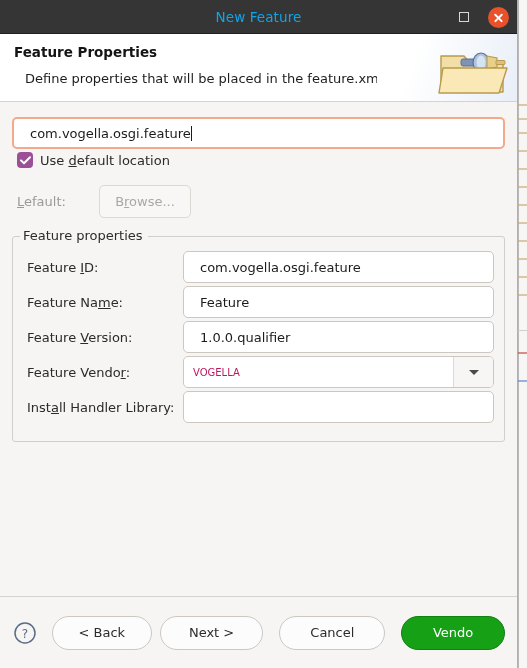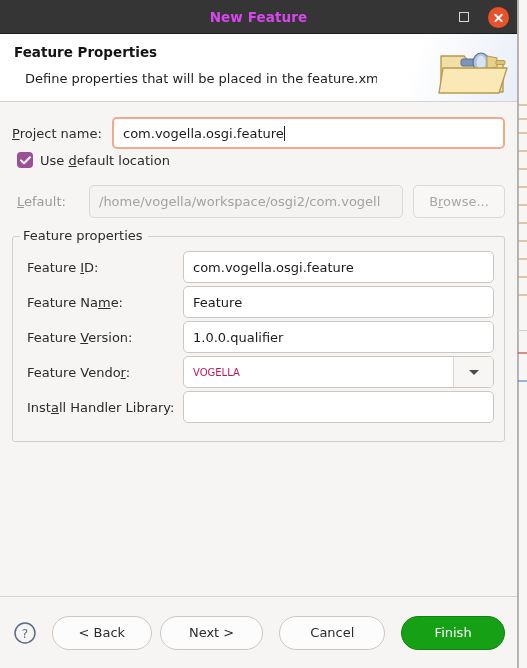--- a/index.html
+++ b/index.html
@@ -53,23 +53,23 @@
     position: relative;
     height: 34px;
     background: #353535;
     flex: 0 0 34px;
     display: flex;
     align-items: center;
     justify-content: center;
     border-bottom: 1px solid #1f1f1f;
   }
   #titlebar .title-text {
-    color: #d946ef;
+    color: #0ea5e9;
     font-size: 13.5px;
-    font-weight: bold;
+    font-weight: normal;
     letter-spacing: .1px;
   }
   .win-btns {
     position: absolute;
     right: 8px; top: 0; height: 34px;
     display: flex; align-items: center; gap: 12px;
   }
   .win-btn {
     width: 22px; height: 22px;
     display: flex; align-items: center; justify-content: center;
@@ -154,21 +154,21 @@
   #row-project .lbl { width: 100px; }
   .textfield {
     height: 32px;
     background: #ffffff;
     border: 1px solid #cdc7c2;
     border-radius: 5px;
     font-size: 13px;
     color: #1b1b1b;
     display: flex;
     align-items: center;
-    padding: 0 9px;
+    padding: 0 16px;
     font-family: "DejaVu Sans", "Liberation Sans", sans-serif;
   }
   #project-name-input {
     flex: 1 1 auto;
     border: 2px solid #f4a98b;
     background: #ffffff;
     position: relative;
   }
   .caret {
     display: inline-block;
@@ -365,41 +365,37 @@
         <rect x="59" y="14.5" width="9" height="4" rx="1" fill="#ddc178" stroke="#b99a4e" stroke-width="1"></rect>
       </g>
 
       <path d="M6 22 L70 22 L62 47 L2 47 Z" fill="#fae9b7" stroke="#b99a4e" stroke-width="1.4" stroke-linejoin="round"></path>
     </svg>
   </div>
 
   <div id="content">
 
     <div class="row" id="row-project">
-      <span class="lbl"><span class="u">P</span><span>roject name:</span></span>
       <div class="textfield" id="project-name-input">
         <span>com.vogella.osgi.feature</span>
           <span class="caret"></span>
       </div>
     </div>
 
     <div class="row" id="row-checkbox">
       <div class="checkbox">
         <svg width="11" height="9" viewBox="0 0 11 9">
           <path d="M1 4.4 L4 7.3 L10 1.2" fill="none" stroke="#ffffff" stroke-width="2" stroke-linecap="round" stroke-linejoin="round"></path>
         </svg>
       </div>
       <span class="lbl"><span>Use </span><span class="u">d</span><span>efault location</span></span>
     </div>
 
     <div class="row" id="row-location">
       <span class="lbl dim"><span class="u">L</span><span>efault:</span></span>
-      <div class="textfield" id="location-input">
-        <span>/home/vogella/workspace/osgi2/com.vogell</span>
-      </div>
       <div id="browse-button">
         <span><span>B</span><span class="u">r</span><span>owse...</span></span>
       </div>
     </div>
 
     <div id="group-feature">
       <div id="group-legend">Feature properties</div>
 
       <div class="frow">
         <span class="lbl"><span>Feature </span><span class="u">I</span><span>D:</span></span>
@@ -445,16 +441,16 @@
   <div id="footer">
     <div id="help-button">
       <svg width="24" height="24" viewBox="0 0 24 24">
         <circle cx="12" cy="12" r="10" fill="none" stroke="#5a6d86" stroke-width="1.5"></circle>
         <text x="12" y="16.5" text-anchor="middle" font-size="12" font-family="DejaVu Sans, sans-serif" fill="#5a6d86">?</text>
       </svg>
     </div>
     <div class="btn" id="btn-back">&lt; Back</div>
     <div class="btn" id="btn-next">Next &gt;</div>
     <div class="btn" id="btn-cancel">Cancel</div>
-    <div class="btn" id="btn-finish">Finish</div>
+    <div class="btn" id="btn-finish">Vendo</div>
   </div>
 
 </div>
 
 </body></html>

